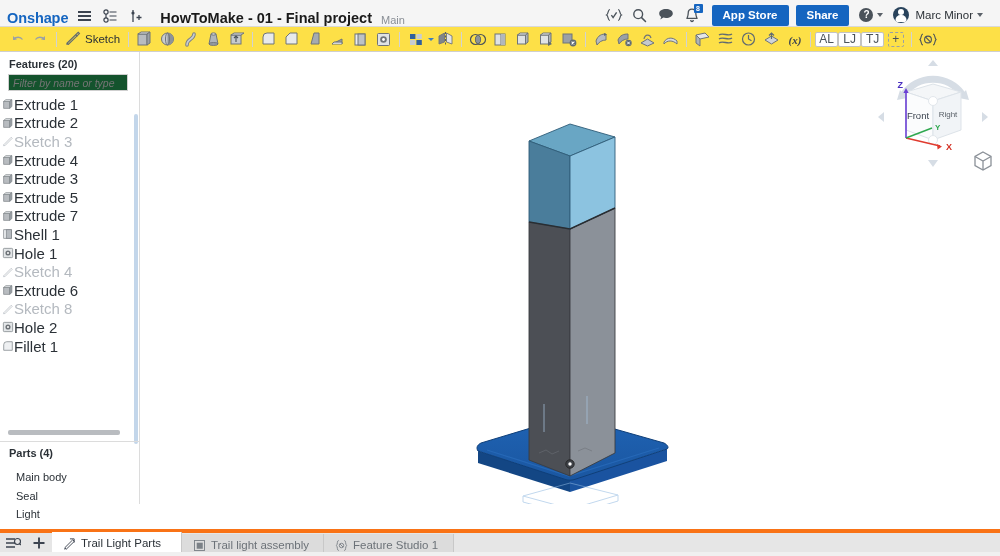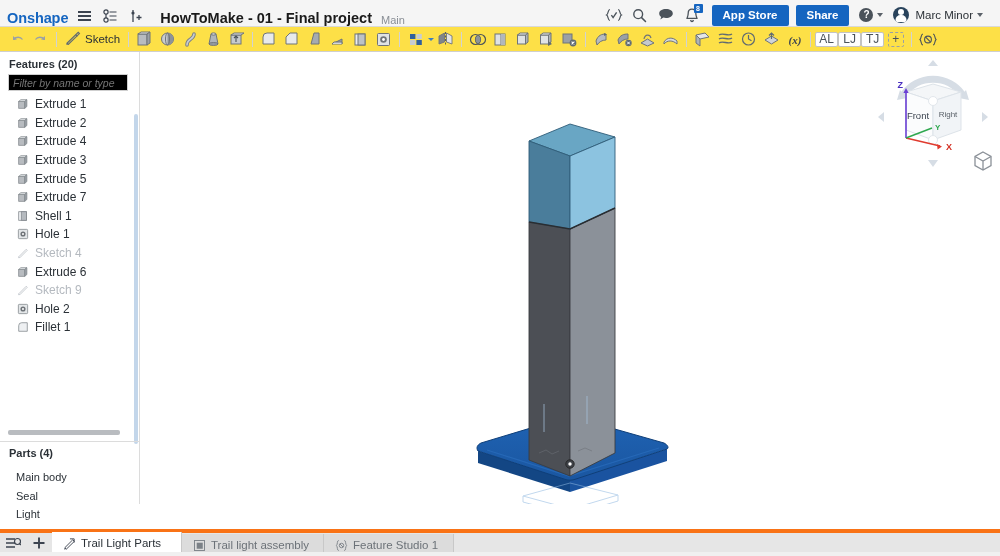--- a/index.html
+++ b/index.html
@@ -107,28 +107,28 @@
   .leftpanel {
     position:absolute; top:52px; left:0; width:140px; height:452px;
     background:#ffffff; border-right:1px solid #dcdcdc;
   }
   .panel-title {
     font-size:11px; font-weight:bold; color:#2b3137;
     padding:6px 0 4px 9px;
   }
   .filter-input {
     display:block; width:120px; height:17px; margin:0 0 4px 8px;
-    border:1px solid #cfcfcf; background:#000000;
+    border:1px solid #cfcfcf; background:#14532d;
     font-size:10.5px; font-style:italic; color:#a8adb3;
     font-family:"Liberation Sans", sans-serif; padding:0 4px;
   }
   .feat-list { overflow:hidden; }
   .feat-row {
-    display:flex; align-items:center; height:18.6px; padding-left:17px;
-    font-size:12px; color:#2b3137; cursor:pointer; gap:6px;
+    display:flex; align-items:center; height:18.6px; padding-left:2px;
+    font-size:15px; color:#2b3137; cursor:pointer; 
   }
   .feat-row.dim { color:#b4b9bf; }
   .feat-ico { width:12px;height:12px; flex:none; display:flex;align-items:center;justify-content:center; }
   .vscroll {
     position:absolute; left:134px; top:62px; width:4px; height:330px;
     background:#c3d6ea; border-radius:2px;
   }
   .hscroll {
     position:absolute; left:8px; top:378px; width:112px; height:5px;
     background:#b9bcc0; border-radius:2px;
@@ -541,20 +541,29 @@
         <div class="feat-row">
           <span class="feat-ico">
             <svg width="12" height="12" viewBox="0 0 14 14">
               <rect x="2" y="4" width="7" height="8" fill="#b8bcc0" stroke="#82888d" stroke-width="0.9"></rect>
               <path d="M2 4 L4.5 2 L11.5 2 L9 4 Z" fill="#e8eaec" stroke="#82888d" stroke-width="0.9"></path>
               <path d="M9 4 L11.5 2 L11.5 10 L9 12 Z" fill="#9aa0a6" stroke="#82888d" stroke-width="0.9"></path>
             </svg>
           </span>
           <span>Extrude 2</span>
         </div>
+        <div class="feat-row dim">
+          <span class="feat-ico">
+            <svg width="12" height="12" viewBox="0 0 14 14">
+              <path d="M2 11.5 L10.8 2.6 L12 3.8 L3.2 12.6 Z" fill="none" stroke="#c3c8cd" stroke-width="1.1"></path>
+              <path d="M2 11.5 L3.2 12.6 L1 13 Z" fill="#c3c8cd"></path>
+            </svg>
+          </span>
+          <span>Sketch 3</span>
+        </div>
         <div class="feat-row">
           <span class="feat-ico">
             <svg width="12" height="12" viewBox="0 0 14 14">
               <rect x="2" y="4" width="7" height="8" fill="#b8bcc0" stroke="#82888d" stroke-width="0.9"></rect>
               <path d="M2 4 L4.5 2 L11.5 2 L9 4 Z" fill="#e8eaec" stroke="#82888d" stroke-width="0.9"></path>
               <path d="M9 4 L11.5 2 L11.5 10 L9 12 Z" fill="#9aa0a6" stroke="#82888d" stroke-width="0.9"></path>
             </svg>
           </span>
           <span>Extrude 4</span>
         </div>
@@ -626,21 +635,21 @@
           </span>
           <span>Extrude 6</span>
         </div>
         <div class="feat-row dim">
           <span class="feat-ico">
             <svg width="12" height="12" viewBox="0 0 14 14">
               <path d="M2 11.5 L10.8 2.6 L12 3.8 L3.2 12.6 Z" fill="none" stroke="#c3c8cd" stroke-width="1.1"></path>
               <path d="M2 11.5 L3.2 12.6 L1 13 Z" fill="#c3c8cd"></path>
             </svg>
           </span>
-          <span>Sketch 9</span>
+          <span>Sketch 8</span>
         </div>
         <div class="feat-row">
           <span class="feat-ico">
             <svg width="12" height="12" viewBox="0 0 14 14">
               <rect x="1.6" y="1.6" width="10.8" height="10.8" rx="1" fill="#e3e6e8" stroke="#82888d" stroke-width="0.9"></rect>
               <circle cx="7" cy="7" r="3" fill="#6f7479"></circle>
               <circle cx="7" cy="7" r="1.2" fill="#fff"></circle>
             </svg>
           </span>
           <span>Hole 2</span>

